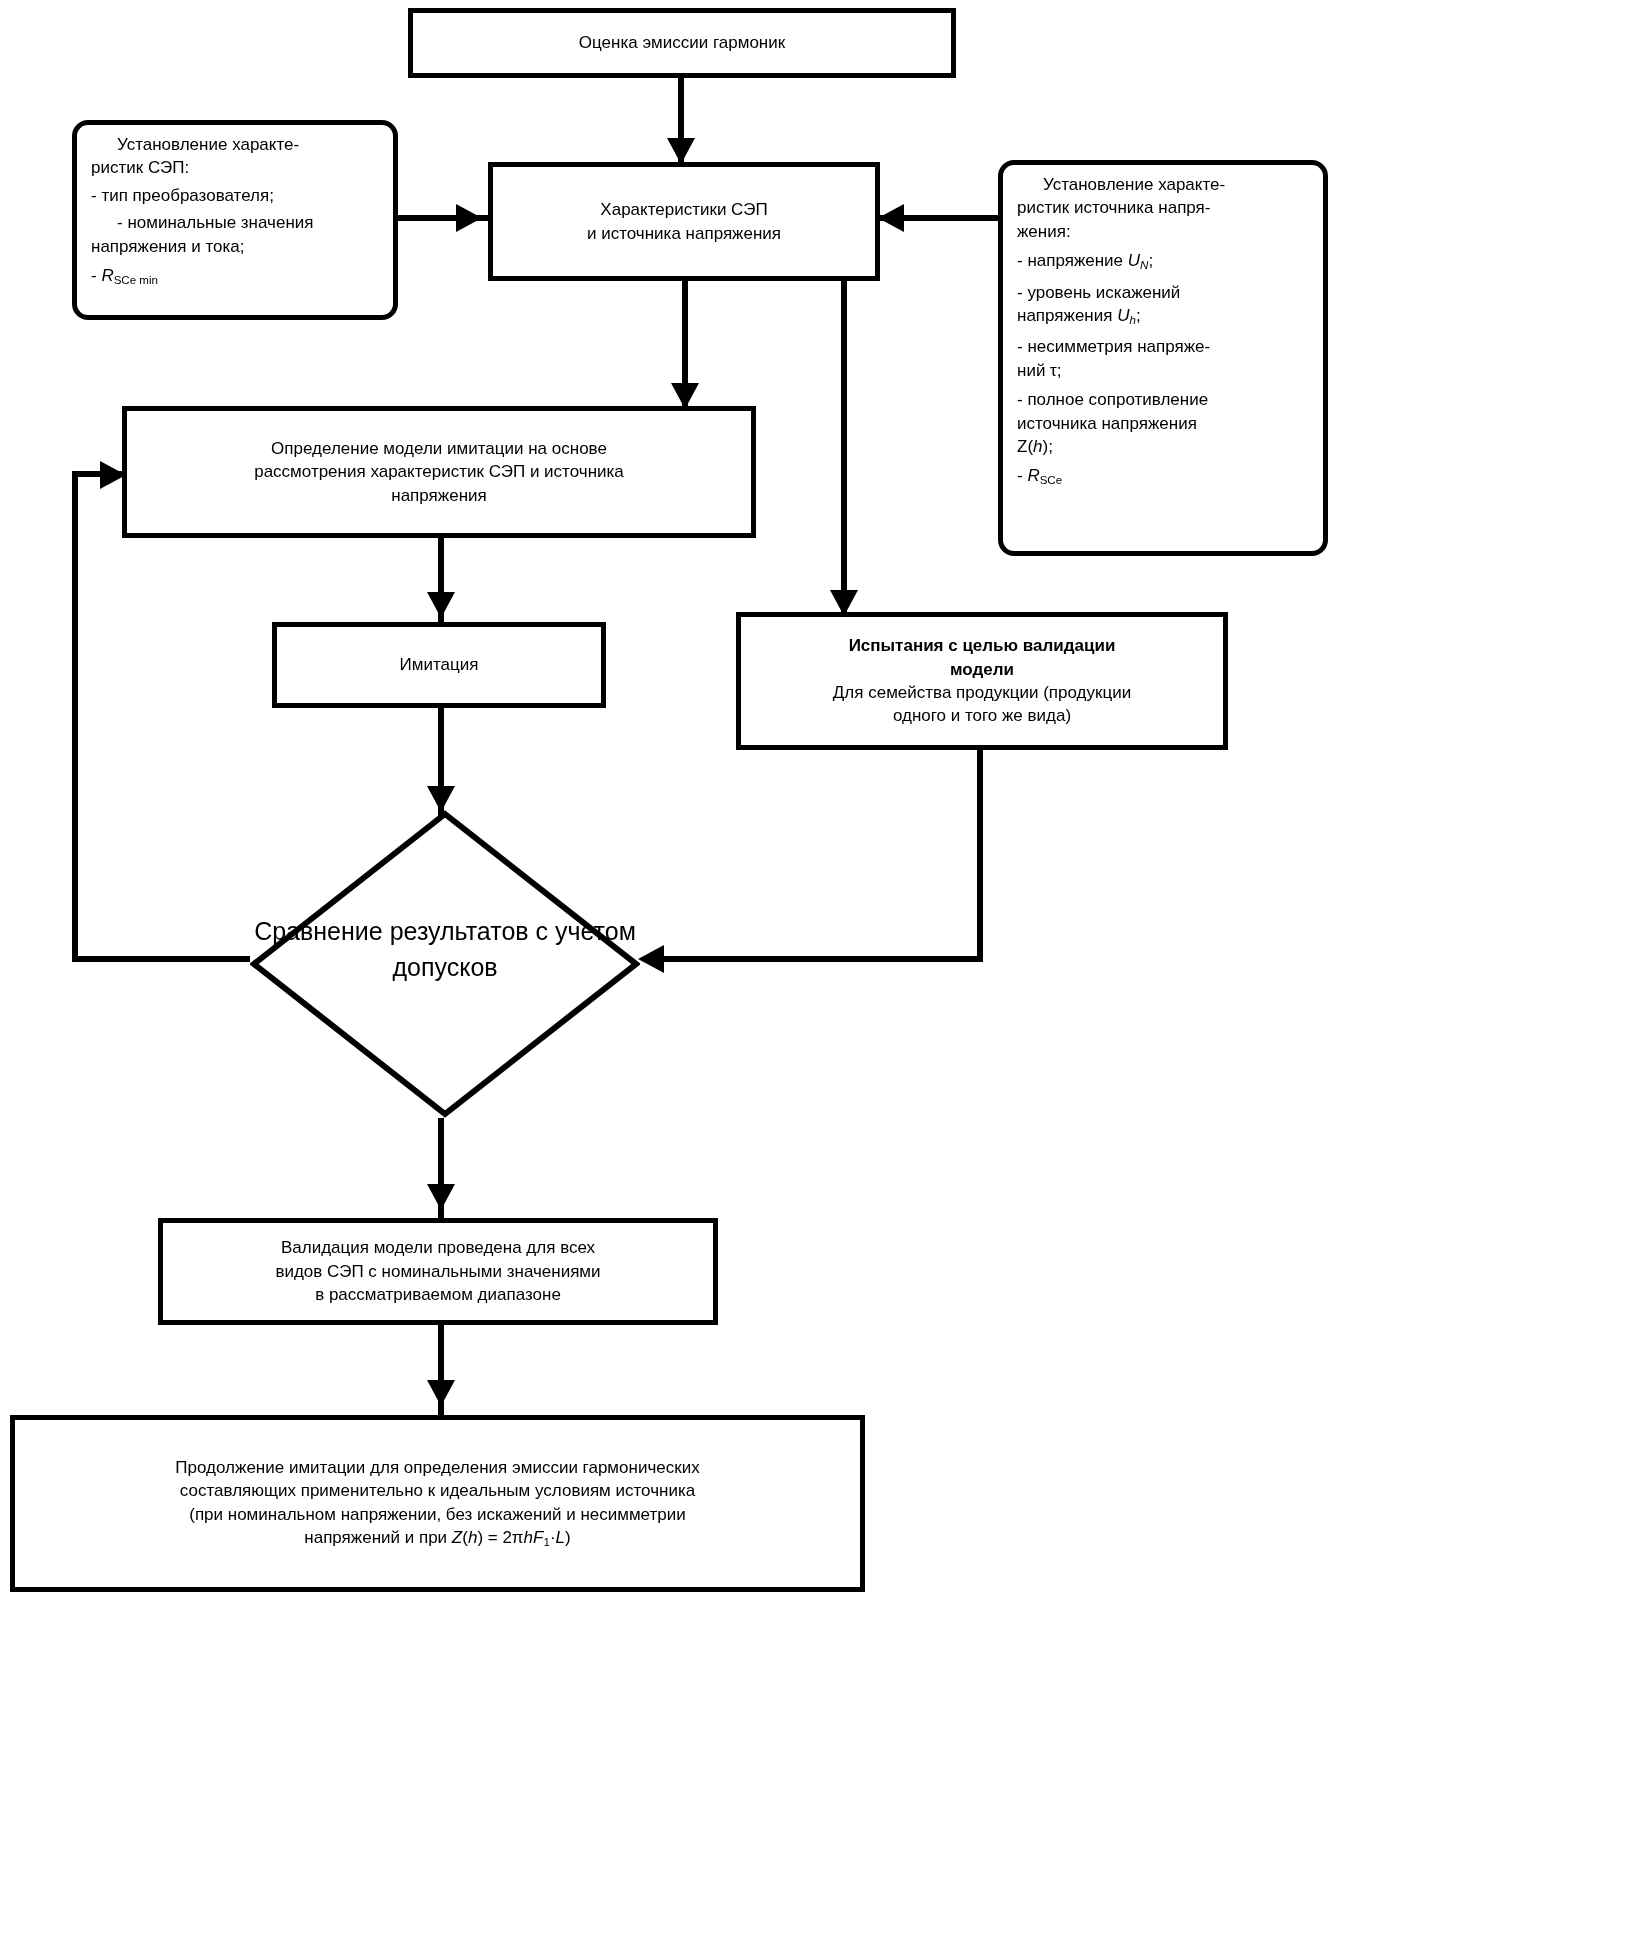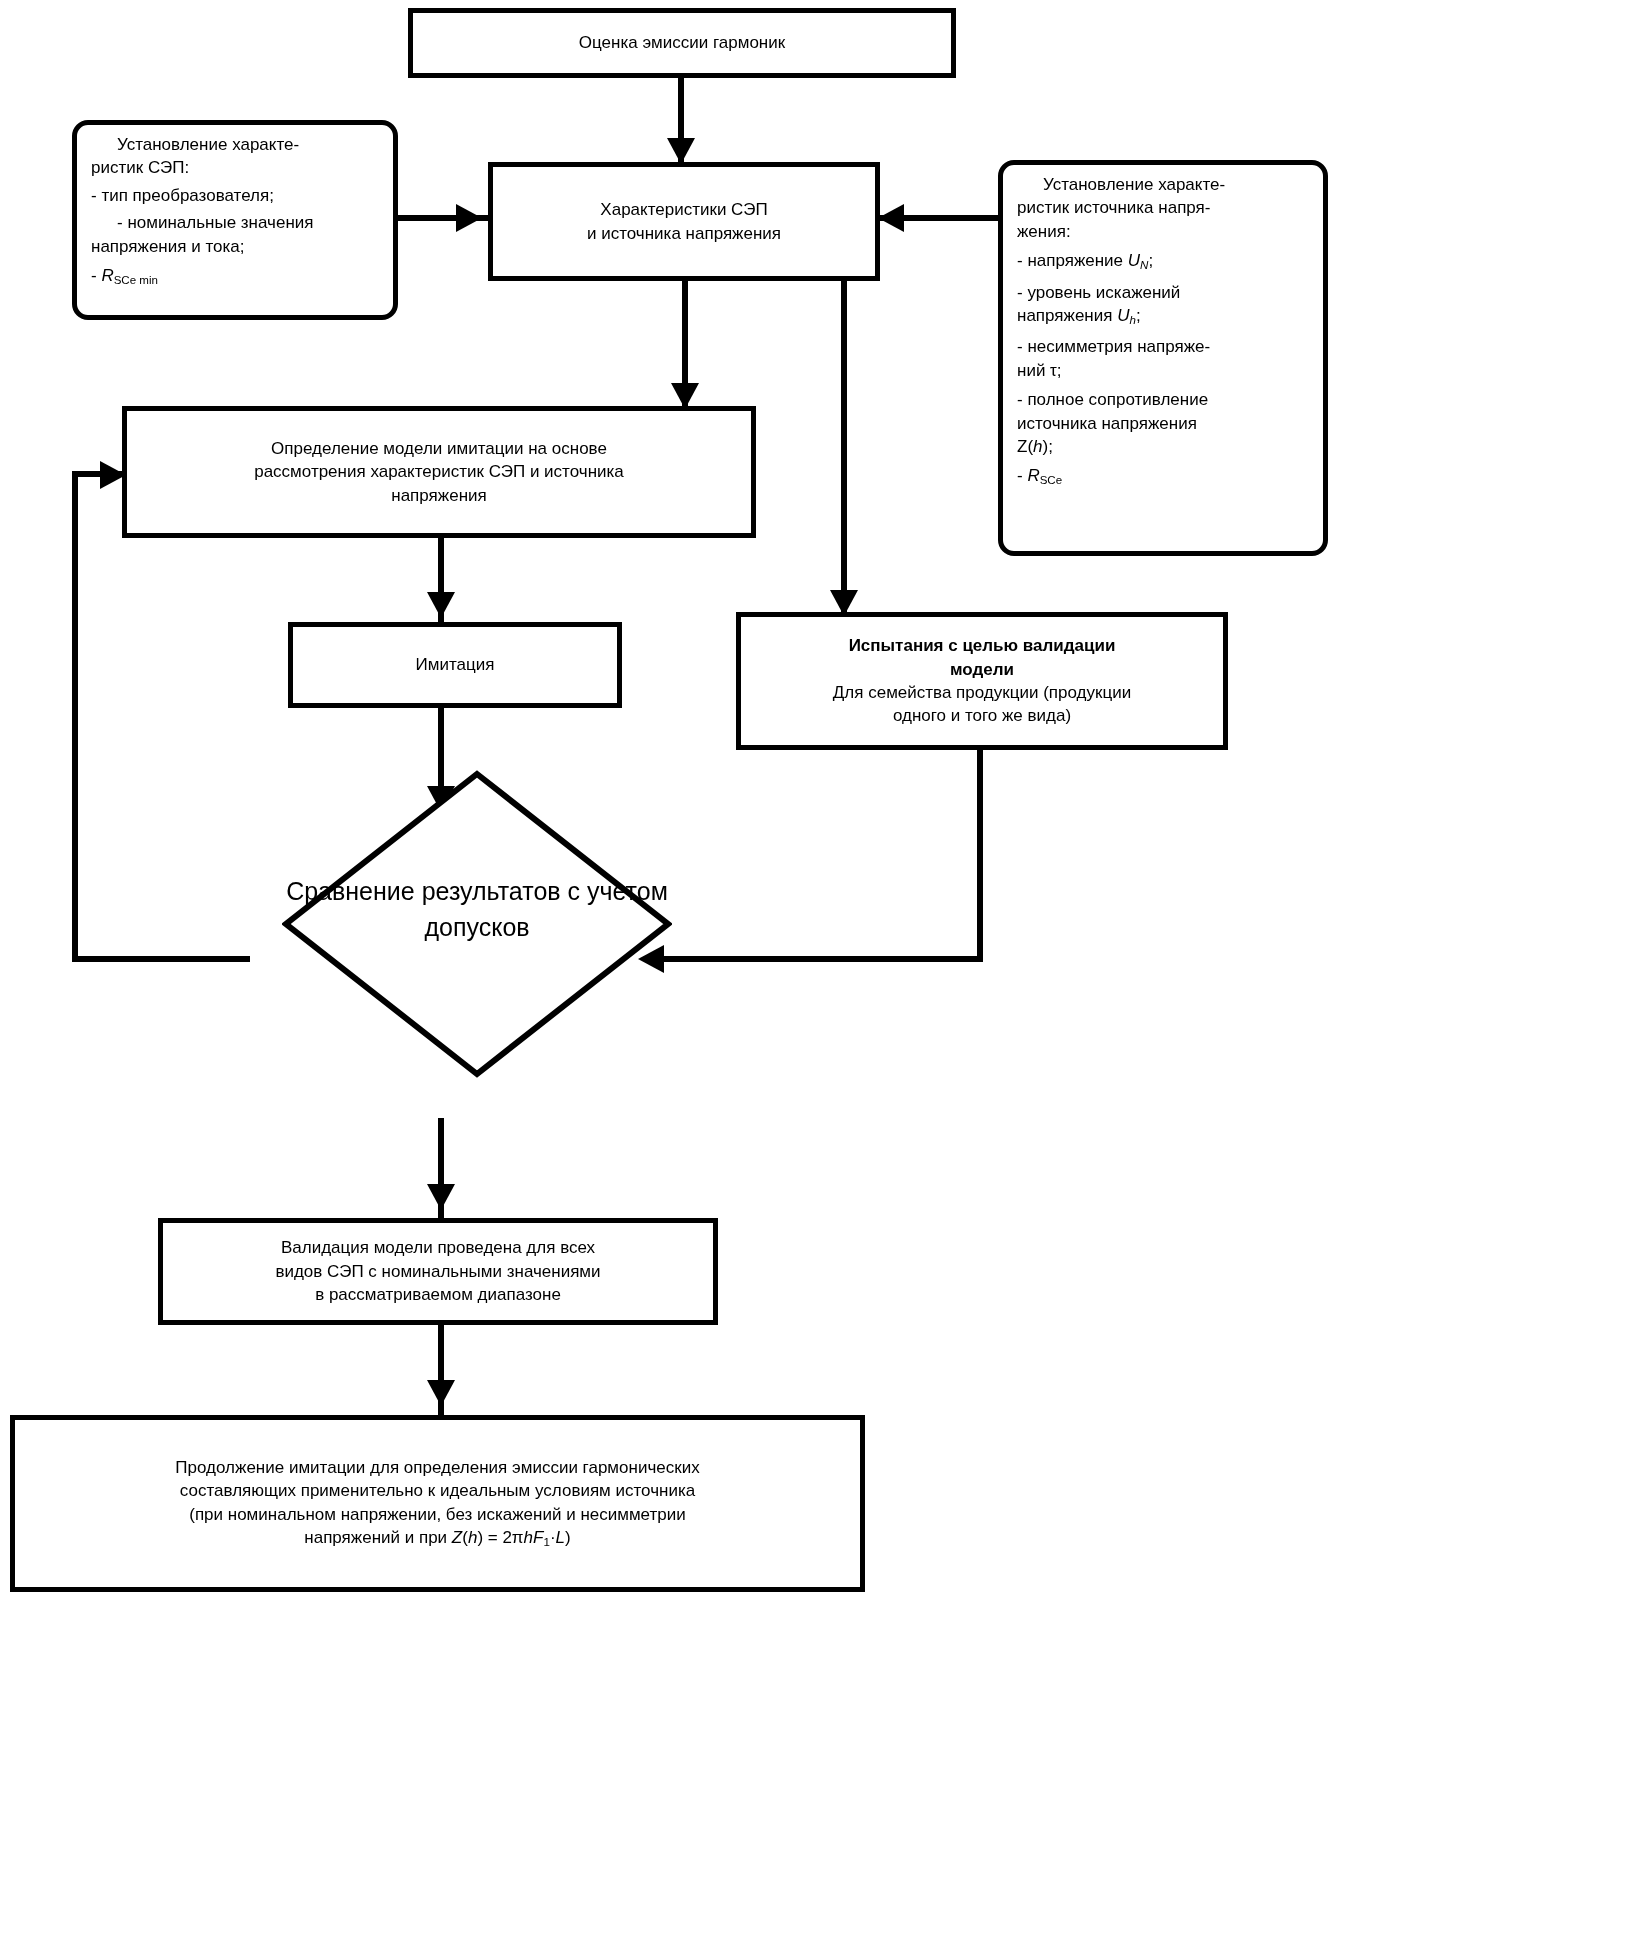--- a/index.html
+++ b/index.html
@@ -167,32 +167,32 @@
     <span class="ln"><span>Z</span><span>(</span><span class="ital">h</span><span>);</span></span>
     <span class="ln" style="margin-top:6px;"><span>- </span><span class="ital">R</span><sub>SCe</sub></span>
   </div>
 
   <div class="node" style="left:122px; top:406px; width:634px; height:132px;">
     <span class="ln">Определение модели имитации на основе</span>
     <span class="ln">рассмотрения характеристик СЭП и источника</span>
     <span class="ln">напряжения</span>
   </div>
 
-  <div class="node" style="left:288px; top:622px; width:334px; height:86px;">
+  <div class="node" style="left:272px; top:622px; width:334px; height:86px;">
     <span class="ln">Имитация</span>
   </div>
 
   <div class="node" style="left:736px; top:612px; width:492px; height:138px;">
     <span class="ln bold">Испытания с целью валидации</span>
     <span class="ln bold">модели</span>
     <span class="ln">Для семейства продукции (продукции</span>
     <span class="ln">одного и того же вида)</span>
   </div>
 
-  <div class="diamond-wrap" style="left:250px; top:770px; width:390px; height:308px;margin-left:32px;">
+  <div class="diamond-wrap" style="left:250px; top:810px; width:390px; height:308px;">
     <svg width="390" height="308" viewBox="0 0 390 308">
       <polygon points="195,4 386,154 195,304 4,154" fill="#ffffff" stroke="#000000" stroke-width="6" stroke-linejoin="miter"></polygon>
     </svg>
     <div class="diamond-label" style="top:104px;">
       <span class="ln">Сравнение</span>
       <span class="ln">результатов</span>
       <span class="ln">с учетом допусков</span>
     </div>
   </div>
 

